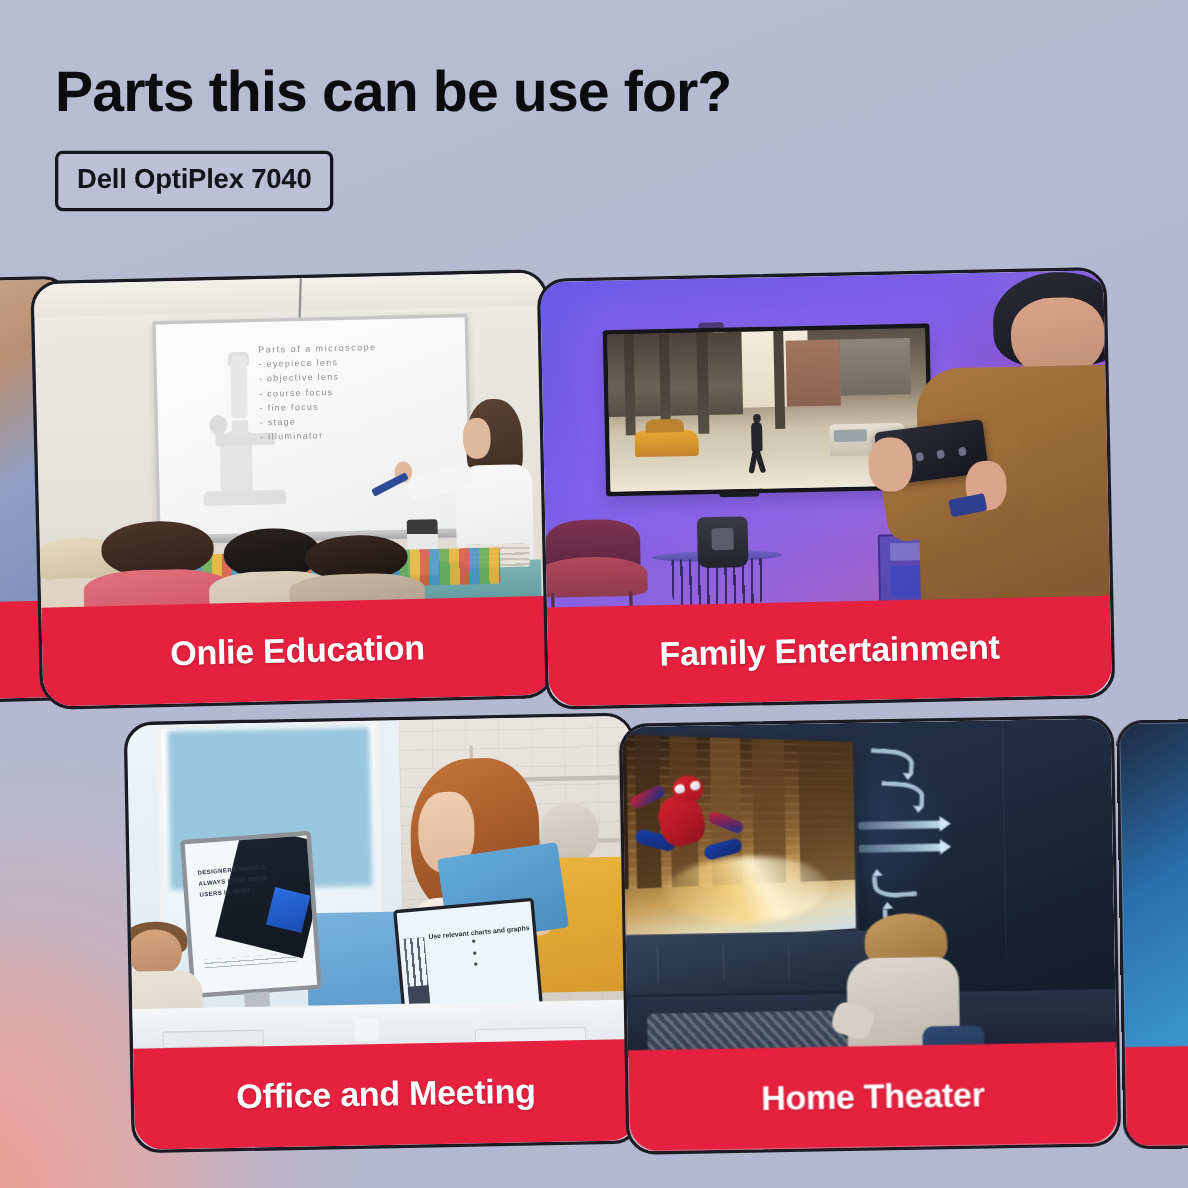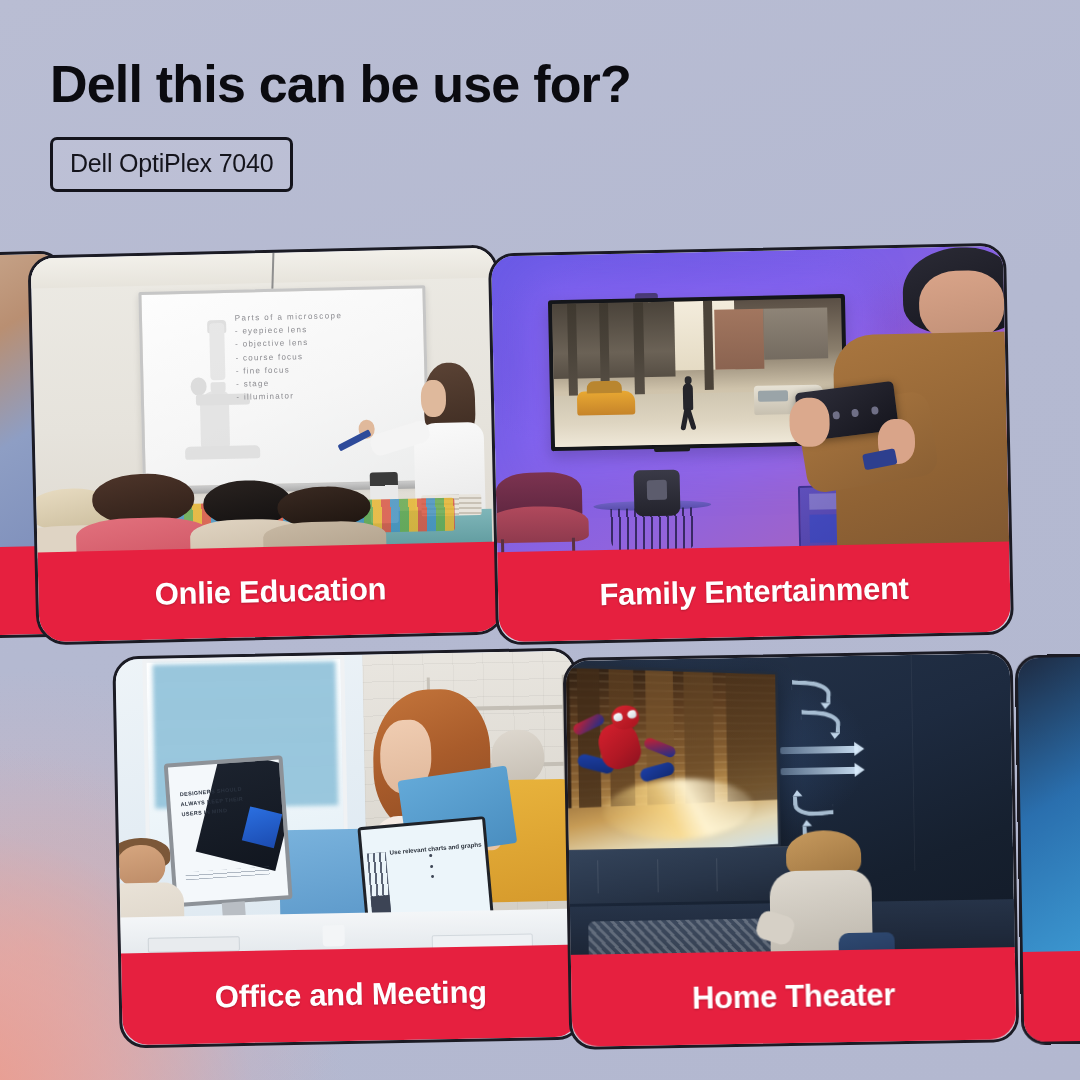--- a/index.html
+++ b/index.html
@@ -33,21 +33,21 @@
   }
 
   #model-badge {
     display:inline-block;
     margin-top:25px;
     padding:9px 17px 11px 17px;
     border:3px solid #14141c;
     border-radius:7px;
     background:rgba(255,255,255,0.07);
     font-size:25px;
-    font-weight:normal;
+    font-weight:bold;
     color:#14141c;
     letter-spacing:-0.2px;
     white-space:nowrap;
   }
 
   
   .card {
     position:absolute;
     border-radius:22px;
     overflow:hidden;
@@ -447,21 +447,21 @@
     background:#d6d0c6; border-radius:10px; transform:rotate(18deg); }
   .ht-child .ch-jean { position:absolute; right:-12%; top:78%; width:52%; height:26%;
     background:linear-gradient(170deg,#2f4a72,#22365a); border-radius:10px 8px 0 0; }
 </style>
 </head>
 <body>
 
 <div id="page">
 
   <div id="header">
-    <div id="page-title">Dell this can be use for?</div>
+    <div id="page-title">Parts this can be use for?</div>
     <div id="model-badge">Dell OptiPlex 7040</div>
   </div>
 
   <div class="card" id="card-edge-left">
     <div class="card-photo"></div>
     <div class="card-banner"></div>
   </div>
 
   <div class="card" id="card-education">
     <div class="card-photo">

